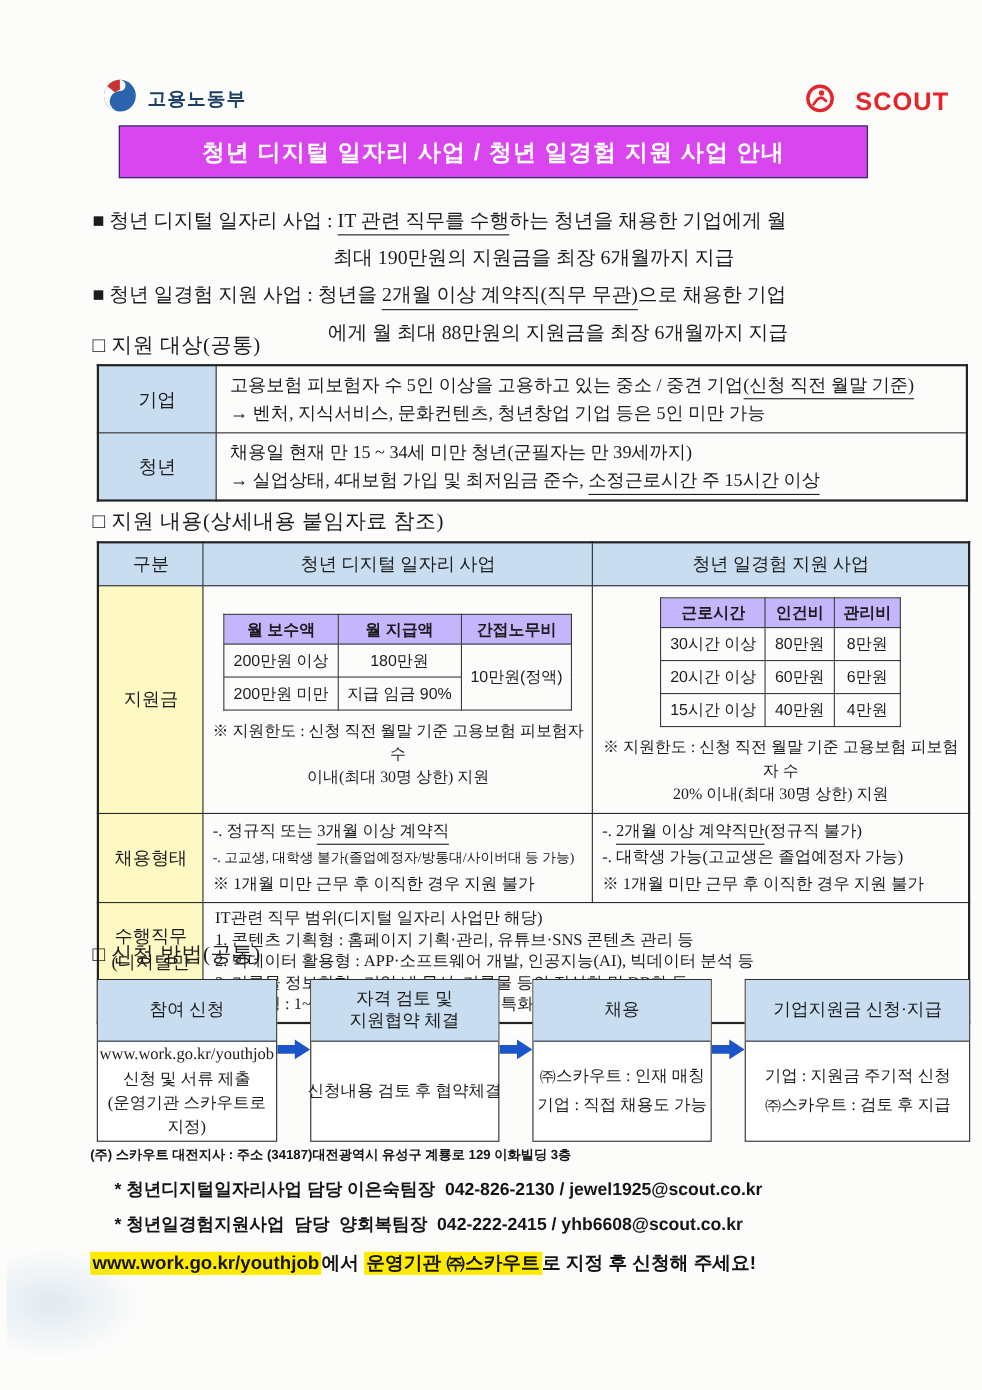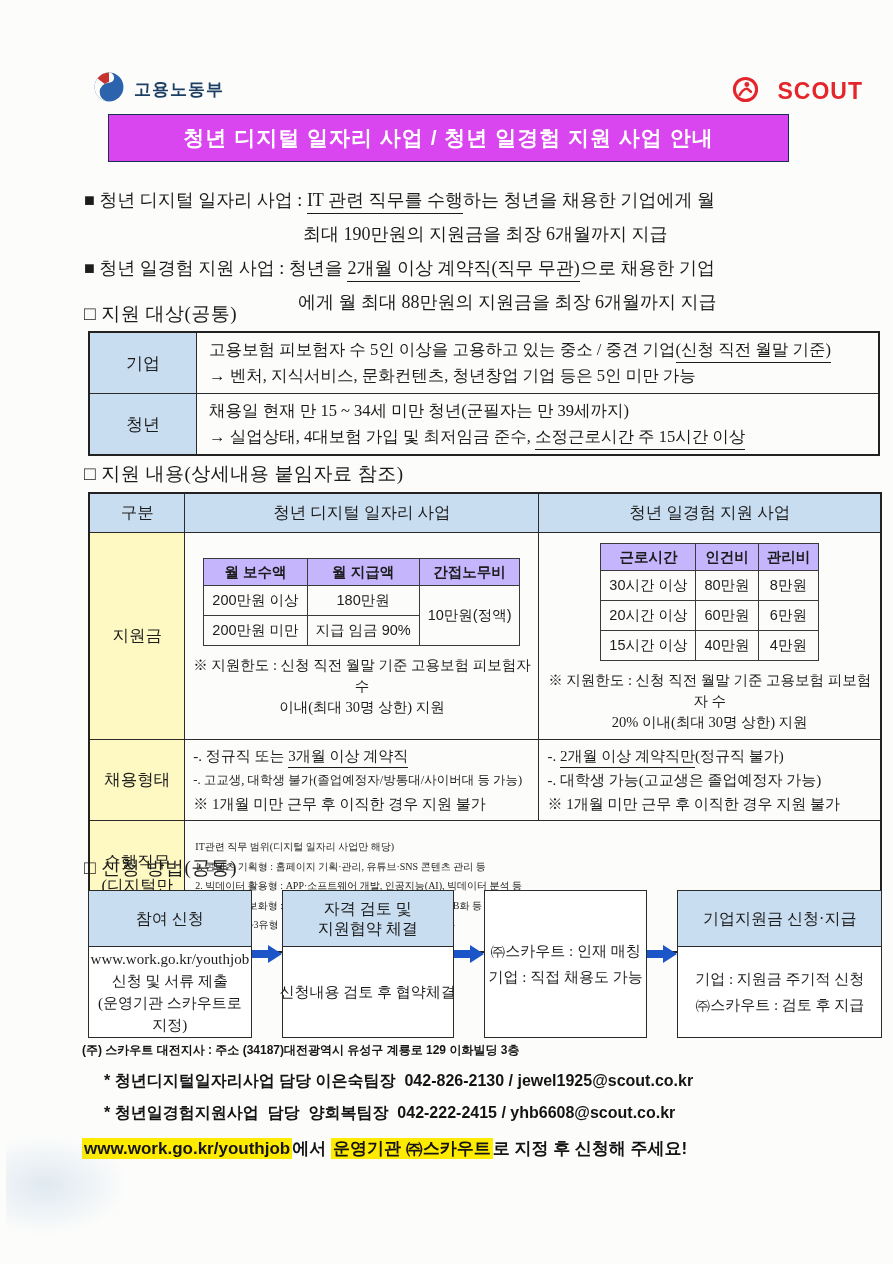--- a/index.html
+++ b/index.html
@@ -54,21 +54,21 @@
   table.inner td{border:1.3px solid #3a3a3a;font-size:14.5px;text-align:center;height:29px;padding:0 8px;}
   .inner-d td{height:30px;}
   .inner-e td{height:27px;}
   .note{margin-top:9px;text-align:center;font-size:14.5px;line-height:21px;}
 
   .hirecell{padding:4px 8px;vertical-align:middle;font-size:15px;}
   .hirecell .ln{line-height:24px;white-space:pre;}
   .hirecell .sm{font-size:12.5px;}
 
   .dutylab{line-height:24px;font-size:15.5px;}
-  .dutycell{padding:16px 10px;vertical-align:top;font-size:10px;}
+  .dutycell{padding:5px 10px;vertical-align:top;font-size:15px;}
   .dutycell .ln{line-height:19.5px;white-space:pre;}
 
   
   .flow{position:absolute;left:88px;top:890px;width:794px;height:148px;display:flex;}
   .step{border:1.6px solid #2b2b2b;background:#fff;display:flex;flex-direction:column;}
   .s1{width:166px;} .s2{width:170px;} .s3{width:166px;} .s4{width:208px;}
   .step-h{height:55px;background:#c9ddf1;border-bottom:1.4px solid #2b2b2b;display:flex;flex-direction:column;align-items:center;justify-content:center;font-size:16px;line-height:20px;}
   .step-b{flex:1;display:flex;flex-direction:column;align-items:center;justify-content:center;font-size:15px;}
   .step-b .bl{line-height:22px;text-align:center;white-space:pre;}
   .s3 .step-b .bl,.s4 .step-b .bl{line-height:26px;}
@@ -273,20 +273,23 @@
       </div>
     </div>
 
     <div class="gap">
       <svg width="30" height="20" viewBox="0 0 30 20">
           <polygon points="0,6 16,6 16,1 30,10 16,19 16,14 0,14" fill="#1b55c8"></polygon>
         </svg>
     </div>
 
     <div class="step s3">
+      <div class="step-h">
+          <div>채용</div>
+        </div>
       <div class="step-b">
         <div class="bl">㈜스카우트 : 인재 매칭</div>
         <div class="bl">기업 : 직접 채용도 가능</div>
       </div>
     </div>
 
     <div class="gap">
       <svg width="30" height="20" viewBox="0 0 30 20">
           <polygon points="0,6 16,6 16,1 30,10 16,19 16,14 0,14" fill="#1b55c8"></polygon>
         </svg>

